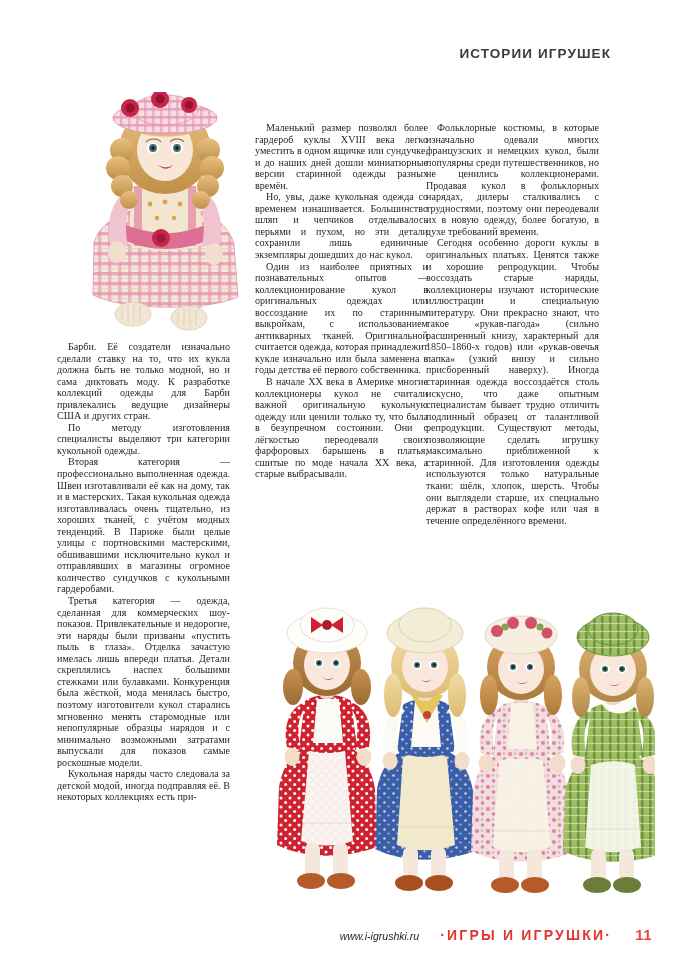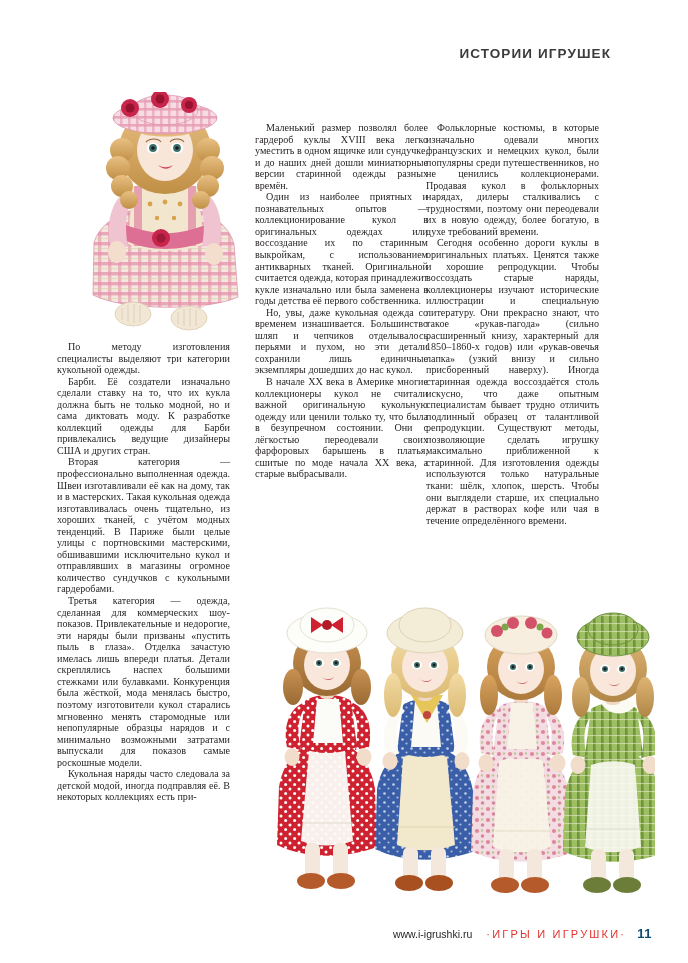--- a/index.html
+++ b/index.html
@@ -55,27 +55,27 @@
     background:#ffffff;
   }
 
   
   .footer{
     position:absolute;left:0;top:926px;width:688px;height:20px;
     font-family:"Liberation Sans", sans-serif;
     font-size:11px;
   }
   .footer-inner{position:absolute;right:36px;top:0;white-space:nowrap;}
-  .footer-url{color:#231f20;font-size:10.5px;}
+  .footer-url{color:#231f20;font-size:10.5px;font-style:italic;}
   .footer-brand{
-    color:#e2342e;font-weight:normal;font-size:11px;letter-spacing:2.2px;
-    margin-left:11px;
+    color:#e2342e;font-weight:bold;font-size:14px;letter-spacing:2.2px;
+    margin-left:18px;
   }
   .footer-page{
-    color:#0c4a6e;font-weight:bold;font-size:13px;margin-left:8px;
+    color:#ef4444;font-weight:bold;font-size:15px;margin-left:20px;
     letter-spacing:0.5px;
   }
 </style>
 </head>
 <body>
 
 <div class="page">
 
   <div class="header">
     <div class="header-title">ИСТОРИИ ИГРУШЕК</div>
@@ -185,31 +185,31 @@
           <circle cx="42" cy="16" r="4.5" fill="#96122f"></circle>
         <circle cx="72" cy="7" r="9" fill="#c8254a"></circle>
           <circle cx="72" cy="7" r="4.5" fill="#96122f"></circle>
         <circle cx="101" cy="13" r="8" fill="#c8254a"></circle>
           <circle cx="101" cy="13" r="4" fill="#96122f"></circle>
       </g>
     </svg>
   </div>
 
   <div class="col" id="col1">
+    <p>Барби. Её создатели изначально сделали ставку на то, что их кукла должна быть не только модной, но и сама диктовать моду. К разработке коллекций одежды для Барби привлекались ведущие дизайнеры США и других стран.</p>
     <p>По методу изготовления специалисты выделяют три категории кукольной одежды.</p>
-    <p>Барби. Её создатели изначально сделали ставку на то, что их кукла должна быть не только модной, но и сама диктовать моду. К разработке коллекций одежды для Барби привлекались ведущие дизайнеры США и других стран.</p>
     <p>Вторая категория — профессионально выполненная одежда. Швеи изготавливали её как на дому, так и в мастерских. Такая кукольная одежда изготавливалась очень тщательно, из хороших тканей, с учётом модных тенденций. В Париже были целые улицы с портновскими мастерскими, обшивавшими исключительно кукол и отправлявших в магазины огромное количество сундучков с кукольными гардеробами.</p>
     <p>Третья категория — одежда, сделанная для коммерческих шоу-показов. Привлекательные и недорогие, эти наряды были призваны «пустить пыль в глаза». Отделка зачастую имелась лишь впереди платья. Детали скреплялись наспех большими стежками или булавками. Конкуренция была жёсткой, мода менялась быстро, поэтому изготовители кукол старались мгновенно менять старомодные или непопулярные образцы нарядов и с минимально возможными затратами выпускали для показов самые роскошные модели.</p>
     <p>Кукольная наряды часто следовала за детской модой, иногда подправляя её. В некоторых коллекциях есть при-</p>
   </div>
 
   <div class="col" id="col2">
     <p>Маленький размер позволял более гардероб куклы XVIII века легко уместить в одном ящичке или сундучке, и до наших дней дошли миниатюрные версии старинной одежды разных времён.</p>
+    <p>Но, увы, даже кукольная одежда со временем изнашивается. Большинство шляп и чепчиков отделывалось перьями и пухом, но эти детали сохранили лишь единичные экземпляры дошедших до нас кукол.</p>
     <p>Один из наиболее приятных и познавательных опытов — коллекционирование кукол в оригинальных одеждах или воссоздание их по старинным выкройкам, с использованием антикварных тканей. Оригинальной считается одежда, которая принадлежит кукле изначально или была заменена в годы детства её первого собственника.</p>
-    <p>Но, увы, даже кукольная одежда со временем изнашивается. Большинство шляп и чепчиков отделывалось перьями и пухом, но эти детали сохранили лишь единичные экземпляры дошедших до нас кукол.</p>
     <p>В начале XX века в Америке многие коллекционеры кукол не считали важной оригинальную кукольную одежду или ценили только ту, что была в безупречном состоянии. Они с лёгкостью переодевали своих фарфоровых барышень в платья, сшитые по моде начала XX века, а старые выбрасывали.</p>
   </div>
 
   <div class="col" id="col3">
     <p>Фольклорные костюмы, в которые изначально одевали многих французских и немецких кукол, были популярны среди путешественников, но не ценились коллекционерами. Продавая кукол в фольклорных нарядах, дилеры сталкивались с трудностями, поэтому они переодевали их в новую одежду, более богатую, в духе требований времени.</p>
     <p>Сегодня особенно дороги куклы в оригинальных платьях. Ценятся также и хорошие репродукции. Чтобы воссоздать старые наряды, коллекционеры изучают исторические иллюстрации и специальную литературу. Они прекрасно знают, что такое «рукав-пагода» (сильно расширенный книзу, характерный для 1850–1860-х годов) или «рукав-овечья лапка» (узкий внизу и сильно присборенный наверху). Иногда старинная одежда воссоздаётся столь искусно, что даже опытным специалистам бывает трудно отличить подлинный образец от талантливой репродукции. Существуют методы, позволяющие сделать игрушку максимально приближенной к старинной. Для изготовления одежды используются только натуральные ткани: шёлк, хлопок, шерсть. Чтобы они выглядели старше, их специально держат в растворах кофе или чая в течение определённого времени.</p>
   </div>
 
   <div class="photo" id="photo-group">
     <svg viewBox="0 0 390 335" width="390" height="335">

